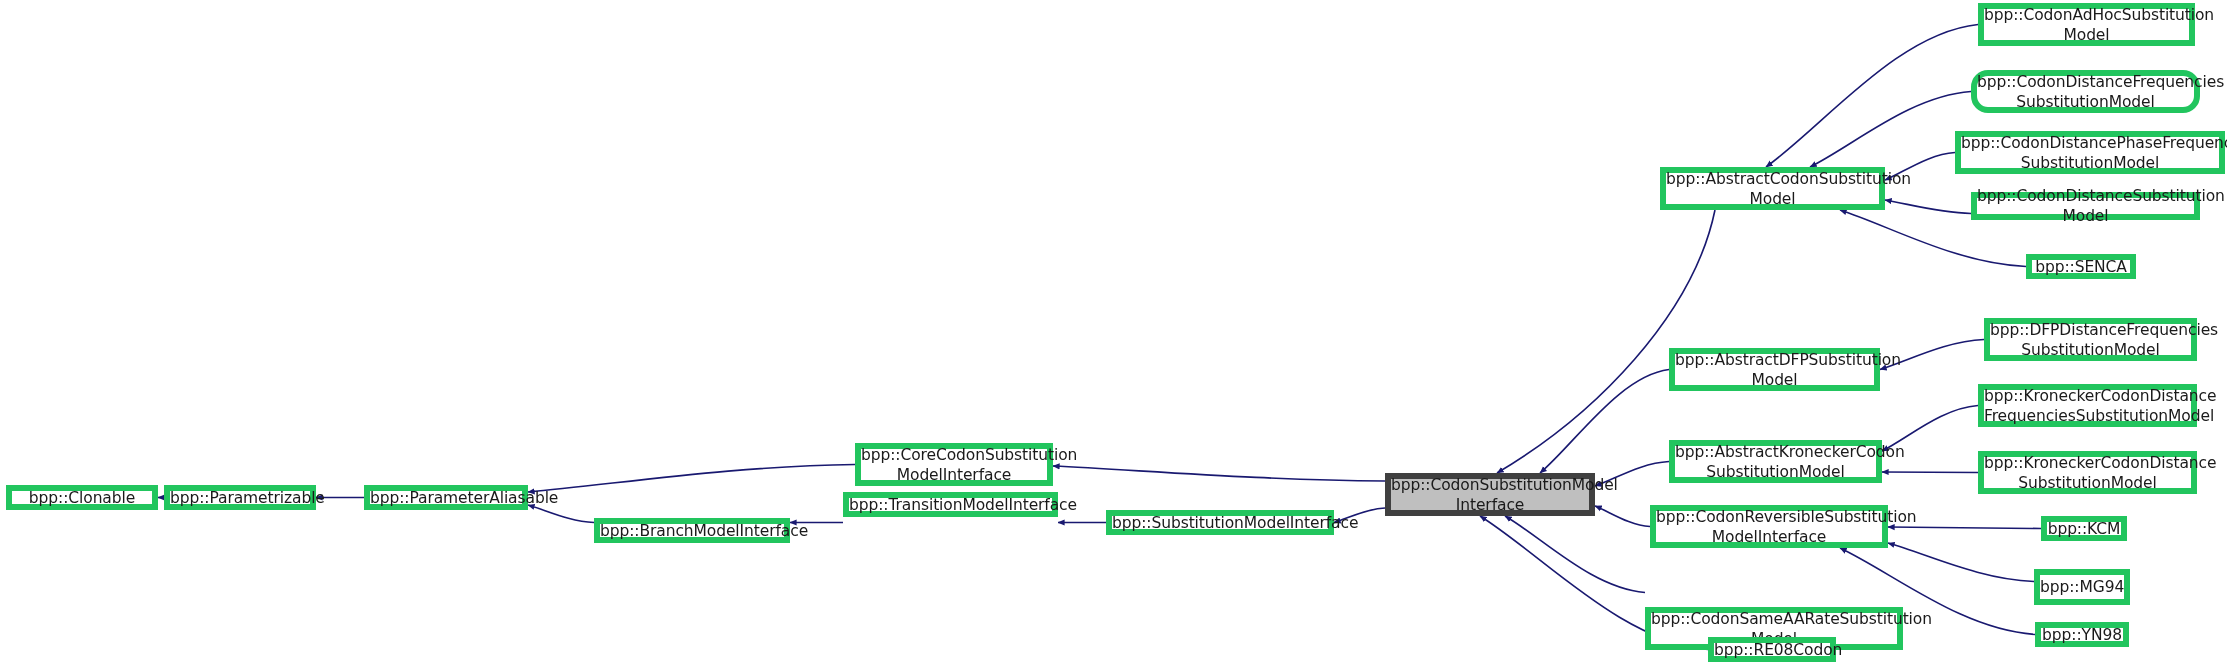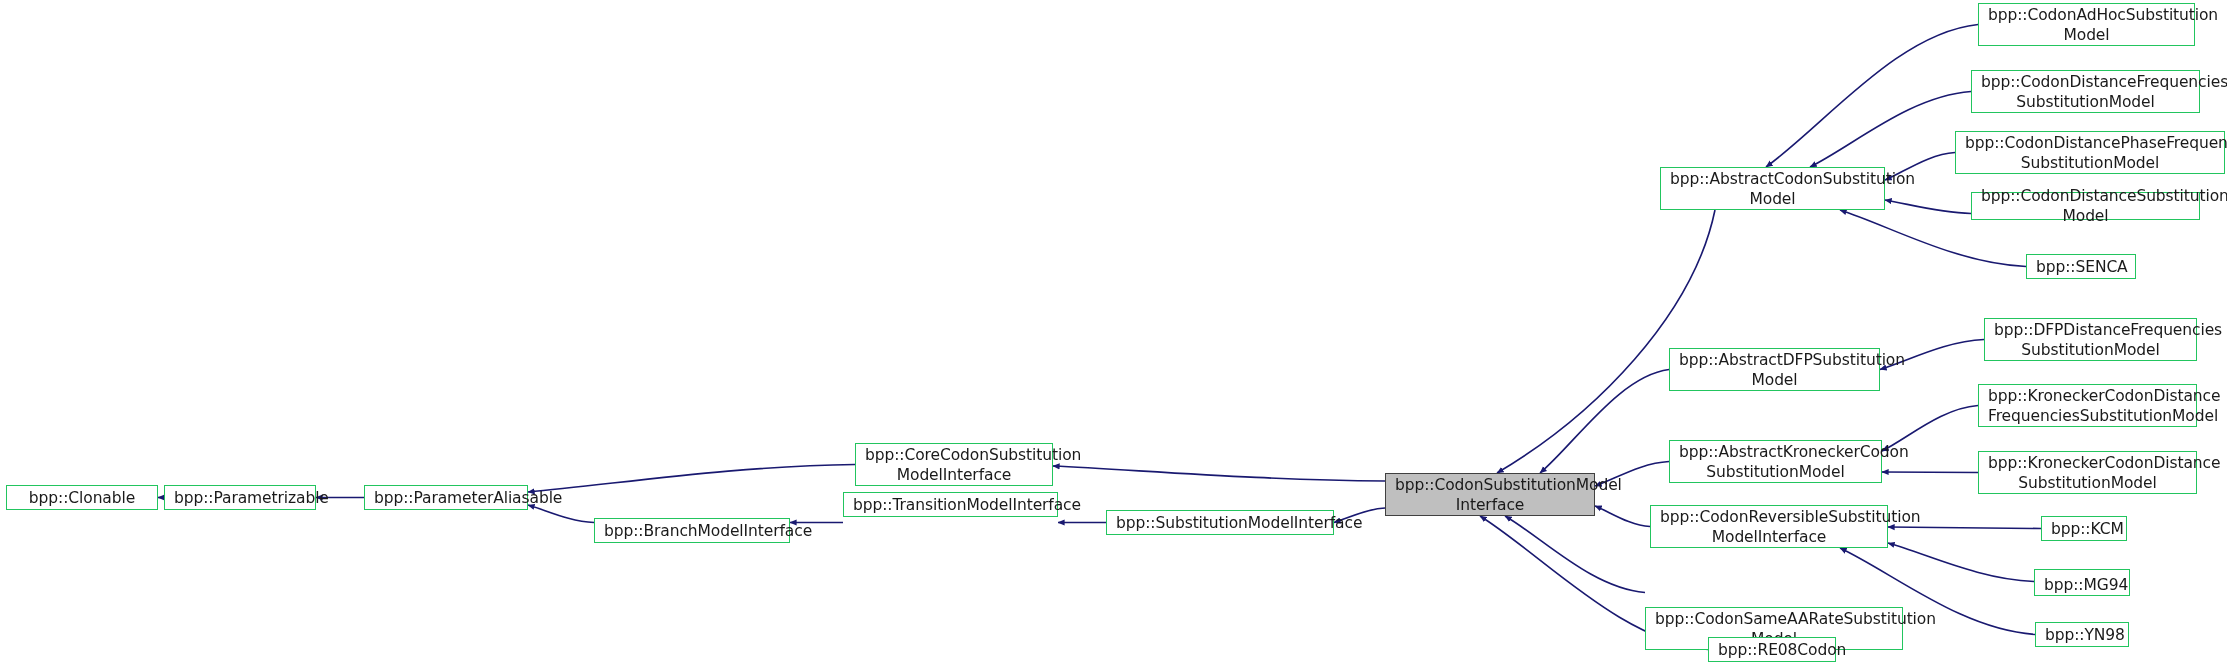--- a/index.html
+++ b/index.html
@@ -19,32 +19,32 @@
     position: absolute;
     left: 0;
     top: 0;
     width: 2227px;
     height: 671px;
     pointer-events: none;
   }
   .node {
     position: absolute;
     box-sizing: border-box;
-    border: 1px solid #22c55e;
+    border: 6px solid #22c55e;
     background: #ffffff;
     color: #1a1a1a;
     display: flex;
     align-items: center;
     justify-content: center;
     text-align: center;
     font-size: 15.5px;
     line-height: 20px;
     letter-spacing: -0.1px;
     white-space: pre-line;
-    padding: 0 9px;
+    padding: 0 0;
   }
   .node.highlight {
     background: #bfbfbf;
     border-color: #404040;
   }
   .node-label {
     display: block;
     width: 100%;
   }
 </style>
@@ -100,29 +100,29 @@
 Model</span></div>
     <div class="node" style="left: 1669px; top: 440px; width: 213px; height: 43px;"><span class="node-label">bpp::AbstractKroneckerCodon
 SubstitutionModel</span></div>
     <div class="node" style="left: 1650px; top: 505px; width: 238px; height: 43px;"><span class="node-label">bpp::CodonReversibleSubstitution
 ModelInterface</span></div>
     <div class="node" style="left: 1645px; top: 571px; width: 258px; height: 43px; margin-top: 36px;"><span class="node-label">bpp::CodonSameAARateSubstitution
 Model</span></div>
     <div class="node" style="left: 1708px; top: 637px; width: 128px; height: 25px;"><span class="node-label">bpp::RE08Codon</span></div>
     <div class="node" style="left: 1978px; top: 3px; width: 217px; height: 43px;"><span class="node-label">bpp::CodonAdHocSubstitution
 Model</span></div>
-    <div class="node" style="left: 1971px; top: 70px; width: 229px; height: 43px;"><span class="node-label">bpp::CodonDistanceFrequencies
+    <div class="node" style="left: 1971px; top: 70px; width: 229px; height: 43px; border-radius: 17px;"><span class="node-label">bpp::CodonDistanceFrequencies
 SubstitutionModel</span></div>
     <div class="node" style="left: 1955px; top: 131px; width: 270px; height: 43px;"><span class="node-label">bpp::CodonDistancePhaseFrequencies
 SubstitutionModel</span></div>
     <div class="node" style="left: 1971px; top: 192px; width: 229px; height: 28px;"><span class="node-label">bpp::CodonDistanceSubstitution
 Model</span></div>
     <div class="node" style="left: 2026px; top: 254px; width: 110px; height: 25px;"><span class="node-label">bpp::SENCA</span></div>
     <div class="node" style="left: 1984px; top: 318px; width: 213px; height: 43px;"><span class="node-label">bpp::DFPDistanceFrequencies
 SubstitutionModel</span></div>
     <div class="node" style="left: 1978px; top: 384px; width: 219px; height: 43px;"><span class="node-label">bpp::KroneckerCodonDistance
 FrequenciesSubstitutionModel</span></div>
     <div class="node" style="left: 1978px; top: 451px; width: 219px; height: 43px;"><span class="node-label">bpp::KroneckerCodonDistance
 SubstitutionModel</span></div>
     <div class="node" style="left: 2041px; top: 516px; width: 86px; height: 25px;"><span class="node-label">bpp::KCM</span></div>
-    <div class="node" style="left: 2034px; top: 569px; width: 96px; height: 27px; align-items: flex-end;"><span class="node-label">bpp::MG94</span></div>
+    <div class="node" style="left: 2034px; top: 569px; width: 96px; height: 36px;"><span class="node-label">bpp::MG94</span></div>
     <div class="node" style="left: 2035px; top: 622px; width: 94px; height: 25px;"><span class="node-label">bpp::YN98</span></div>
   </div>
 
 </body></html>

